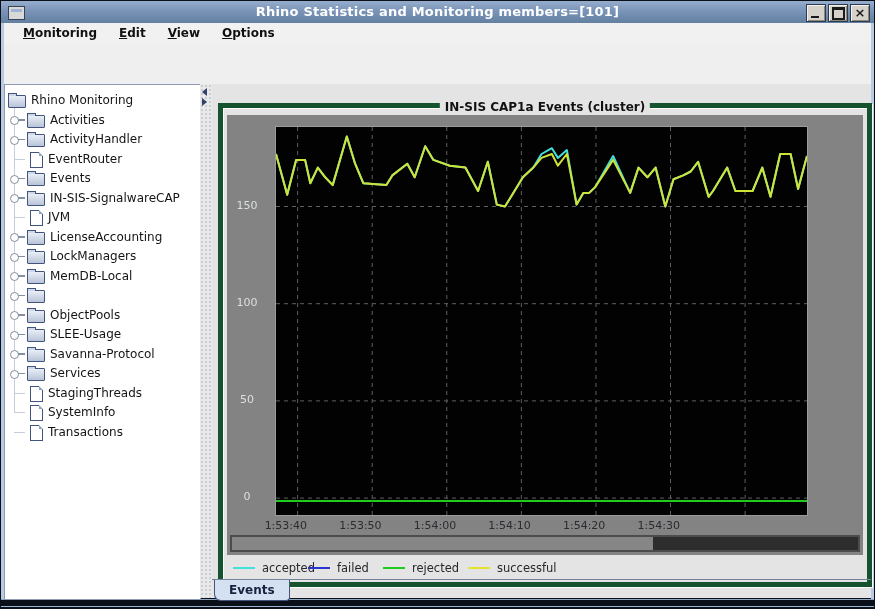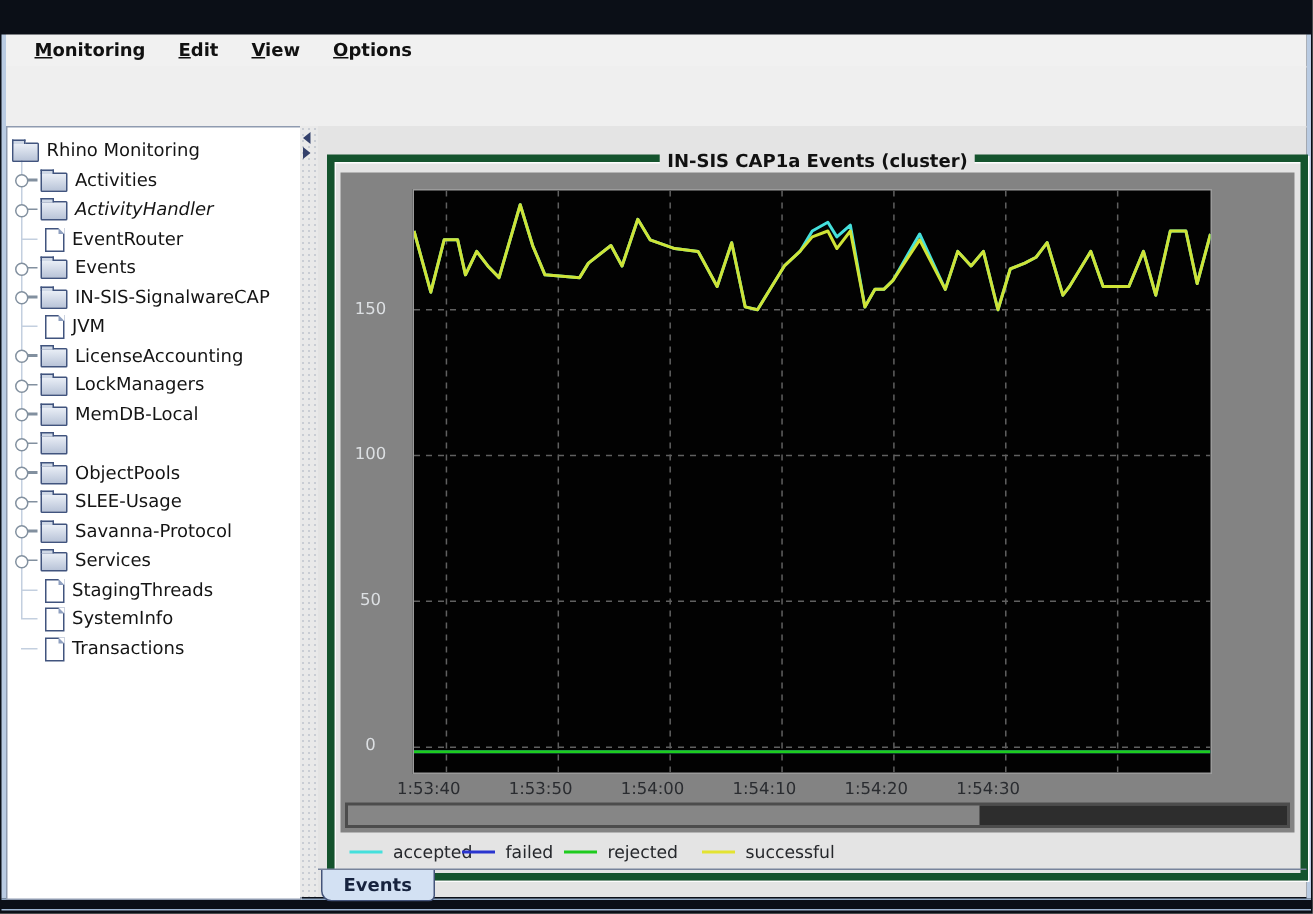--- a/index.html
+++ b/index.html
@@ -123,20 +123,35 @@
   .tabrow{position:absolute;left:0;top:495px;width:659px;height:19px;border-top:1px solid #77839b;}
   .tab{position:absolute;left:2px;top:0px;height:20px;line-height:20px;padding:0 14px;
     background:#d3e1f3;border:1px solid #44547a;border-top:none;border-radius:0 0 4px 7px;
     font-size:12px;font-weight:bold;color:#17233e;}
 </style>
 </head>
 <body>
 
 <div id="win">
 
+  <div class="titlebar">
+    <div class="win-icon"></div>
+    <div class="title-text">Rhino Statistics and Monitoring members=[101]</div>
+    <div class="win-btns">
+      <div class="wbtn">
+          <div class="g-min"></div>
+        </div>
+      <div class="wbtn">
+          <div class="g-max"></div>
+        </div>
+      <div class="wbtn">
+          <div class="g-close">×</div>
+        </div>
+    </div>
+  </div>
 
   <div class="frame-left"></div>
   <div class="frame-right"></div>
   <div class="fb1"></div>
   <div class="fb2"></div>
   <div class="fb3"></div>
 
   <div class="menubar" id="menubar">
       <div class="menu-item"><u>M</u>onitoring</div>
       <div class="menu-item"><u>E</u>dit</div>
@@ -195,21 +210,21 @@
     <div class="tree-vline"></div>
   <div class="trow" style="top: 6px; width: 100%;">
         <span class="t-folder" style="left:3px"></span>
         <span class="lbl" style="left:26px">Rhino Monitoring</span>
       </div>
       <div class="trow" style="top: 25.5px; width: 100%;">
         <span class="t-handle"></span>
         <span class="t-folder" style="left:22px"></span>
         <span class="lbl" style="left:45px">Activities</span>
       </div>
-      <div class="trow" style="top: 45px; width: 100%; font-style: italic;">
+      <div class="trow" style="top: 45px; width: 100%;">
         <span class="t-handle"></span>
         <span class="t-folder" style="left:22px"></span>
         <span class="lbl" style="left:45px">ActivityHandler</span>
       </div>
       <div class="trow" style="top: 64.5px; width: 100%;">
         <span class="t-stub"></span>
         <span class="t-doc" style="left:25px"></span>
         <span class="lbl" style="left:43px">EventRouter</span>
       </div>
       <div class="trow" style="top: 84px; width: 100%;">
@@ -329,21 +344,21 @@
       </div>
       <div class="legend" id="legend">
           <div class="leg-item" style="left: 10px;">
             <span class="leg-swatch" style="background:#45e0dc"></span>
             <span class="leg-label">accepted</span>
           </div>
           <div class="leg-item" style="left: 85px;">
             <span class="leg-swatch" style="background:#2a35cf"></span>
             <span class="leg-label">failed</span>
           </div>
-          <div class="leg-item" style="left: 153px;">
+          <div class="leg-item" style="left: 160px;">
             <span class="leg-swatch" style="background:#1ecb1e"></span>
             <span class="leg-label">rejected</span>
           </div>
           <div class="leg-item" style="left: 245px;">
             <span class="leg-swatch" style="background:#e3e332"></span>
             <span class="leg-label">successful</span>
           </div>
         </div>
     </div>
     <div class="tabrow">

